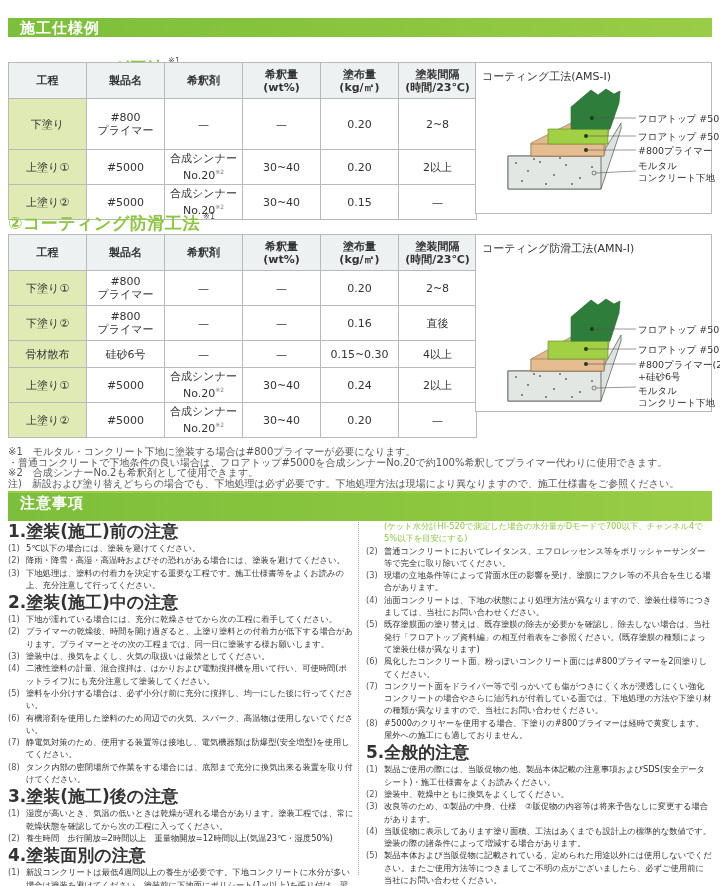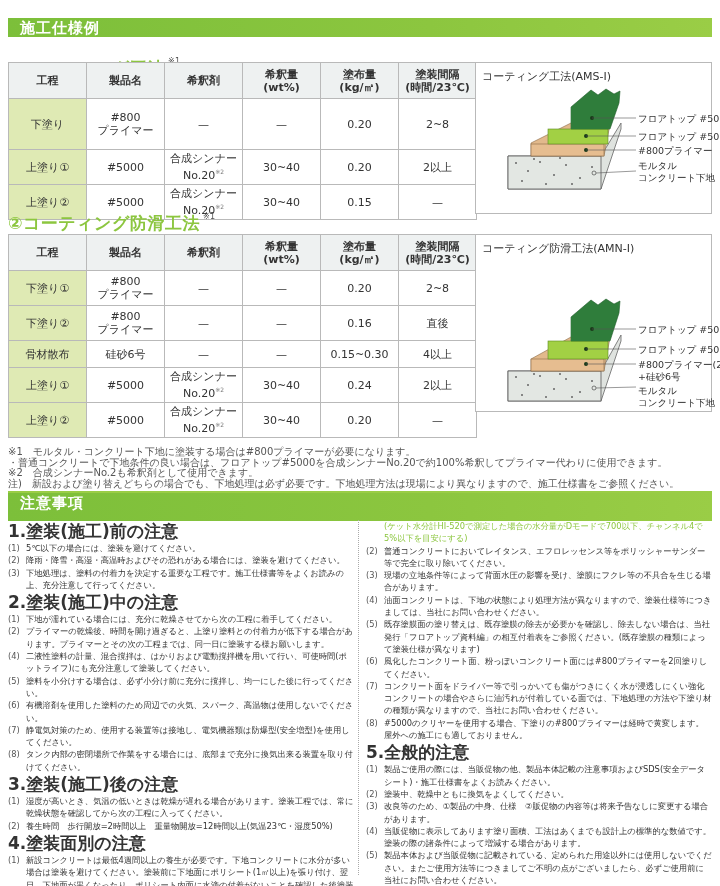--- a/index.html
+++ b/index.html
@@ -301,20 +301,21 @@
 
 <div class="col left">
   <div class="h2">1.塗装(施工)前の注意</div>
   <div class="item"><span class="num">(1)</span><span>5℃以下の場合には、塗装を避けてください。</span></div>
   <div class="item"><span class="num">(2)</span><span>降雨・降雪・高湿・高温時およびその恐れがある場合には、塗装を避けてください。</span></div>
   <div class="item"><span class="num">(3)</span><span>下地処理は、塗料の付着力を決定する重要な工程です。施工仕様書等をよくお読みの上、充分注意して行ってください。</span></div>
 
   <div class="h2">2.塗装(施工)中の注意</div>
   <div class="item"><span class="num">(1)</span><span>下地が濡れている場合には、充分に乾燥させてから次の工程に着手してください。</span></div>
   <div class="item"><span class="num">(2)</span><span>プライマーの乾燥後、時間を開け過ぎると、上塗り塗料との付着力が低下する場合があります。プライマーとその次の工程までは、同一日に塗装する様お願いします。</span></div>
+  <div class="item"><span class="num">(3)</span><span>塗装中は、換気をよくし、火気の取扱いは厳禁としてください。</span></div>
   <div class="item"><span class="num">(4)</span><span>二液性塗料の計量、混合撹拌は、はかりおよび電動撹拌機を用いて行い、可使時間(ポットライフ)にも充分注意して塗装してください。</span></div>
   <div class="item"><span class="num">(5)</span><span>塗料を小分けする場合は、必ず小分け前に充分に撹拌し、均一にした後に行ってください。</span></div>
   <div class="item"><span class="num">(6)</span><span>有機溶剤を使用した塗料のため周辺での火気、スパーク、高温物は使用しないでください。</span></div>
   <div class="item"><span class="num">(7)</span><span>静電気対策のため、使用する装置等は接地し、電気機器類は防爆型(安全増型)を使用してください。</span></div>
   <div class="item"><span class="num">(8)</span><span>タンク内部の密閉場所で作業をする場合には、底部まで充分に換気出来る装置を取り付けてください。</span></div>
 
   <div class="h2">3.塗装(施工)後の注意</div>
   <div class="item"><span class="num">(1)</span><span>湿度が高いとき、気温の低いときは乾燥が遅れる場合があります。塗装工程では、常に乾燥状態を確認してから次の工程に入ってください。</span></div>
   <div class="item"><span class="num">(2)</span><span>養生時間　歩行開放=2時間以上　重量物開放=12時間以上(気温23℃・湿度50%)</span></div>
 

